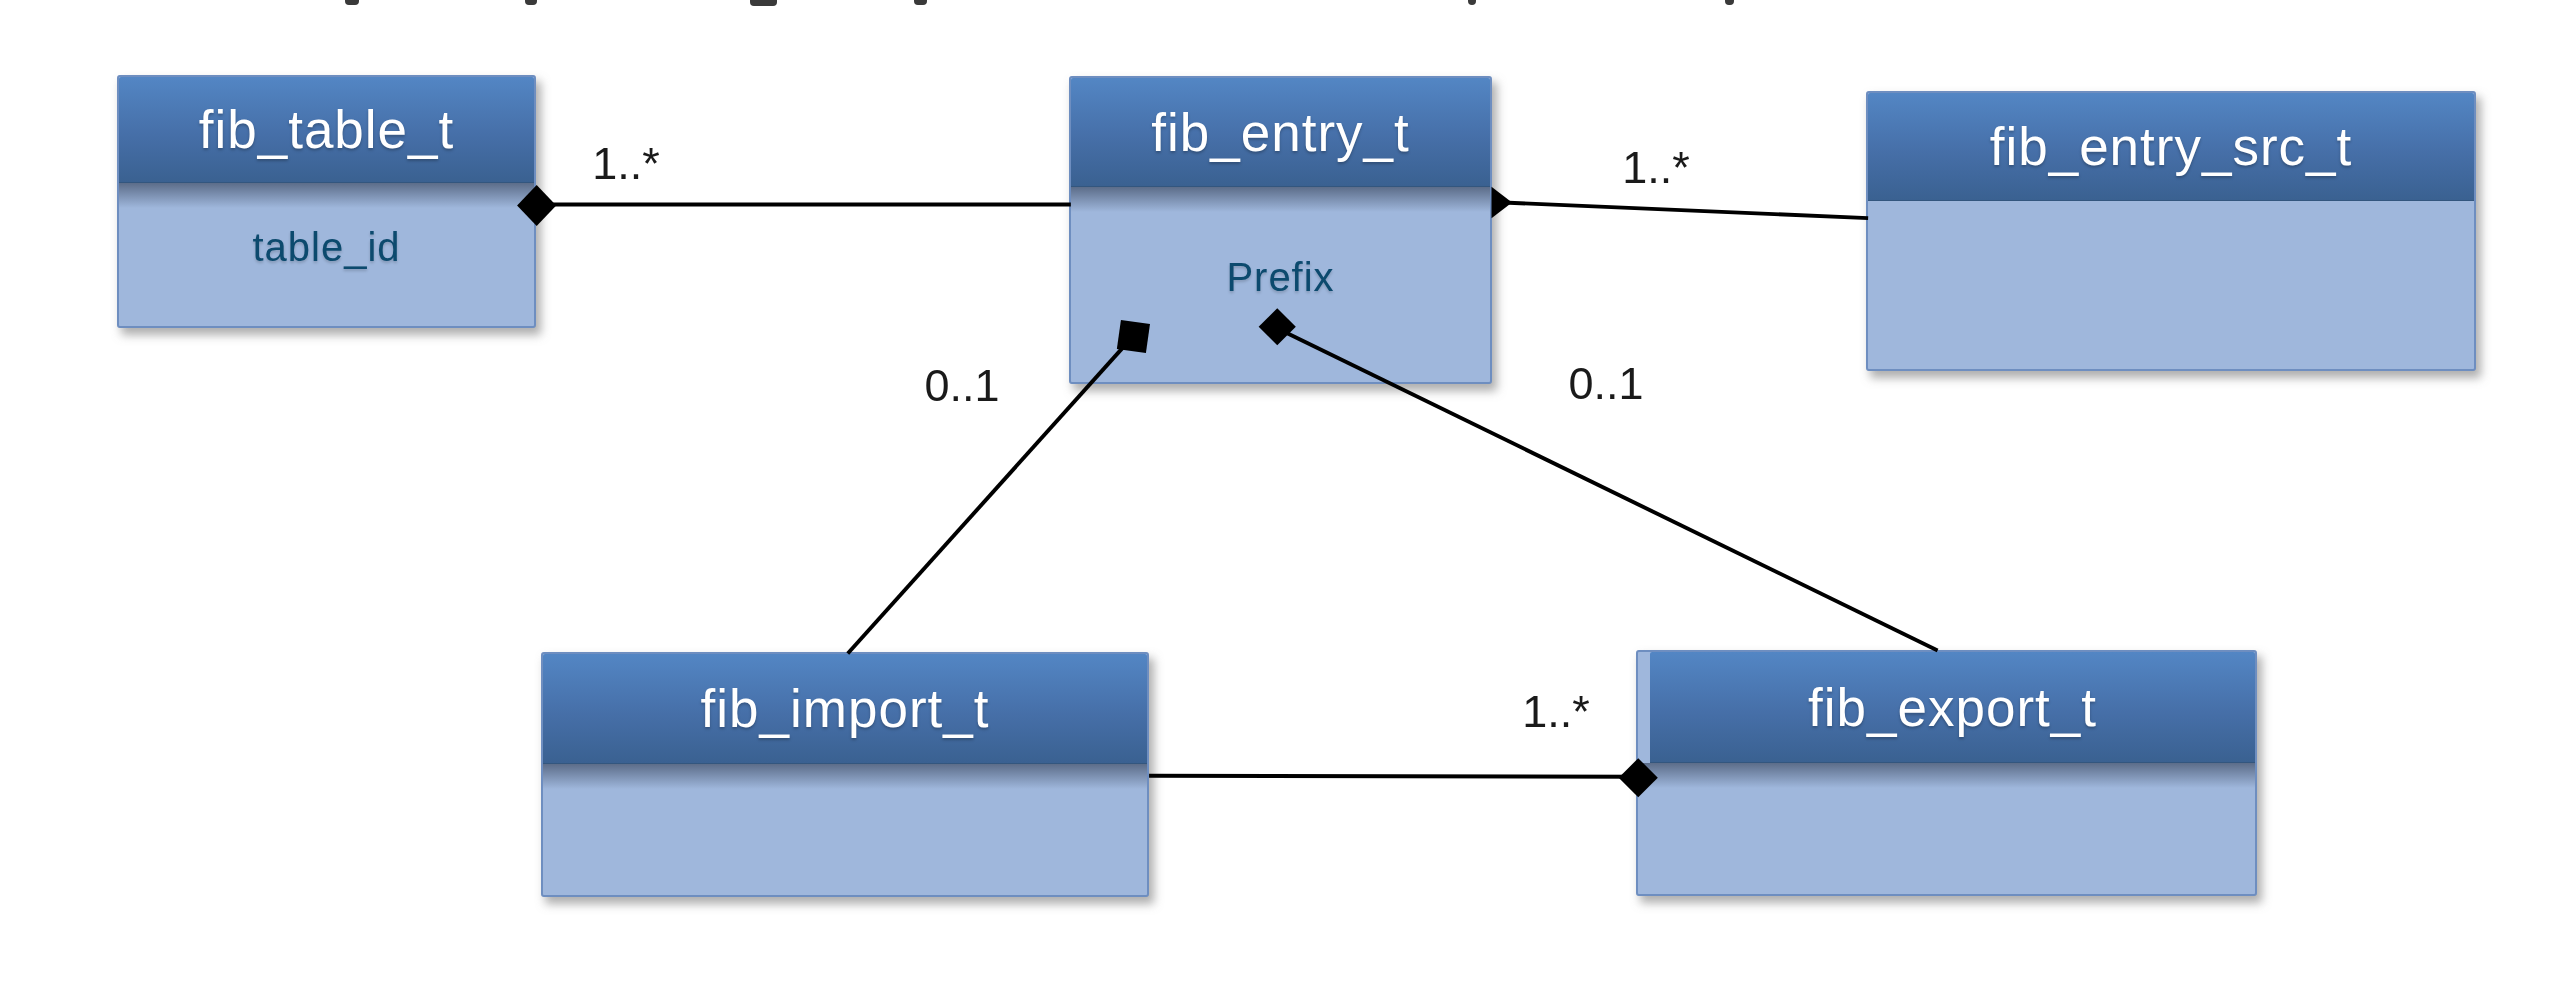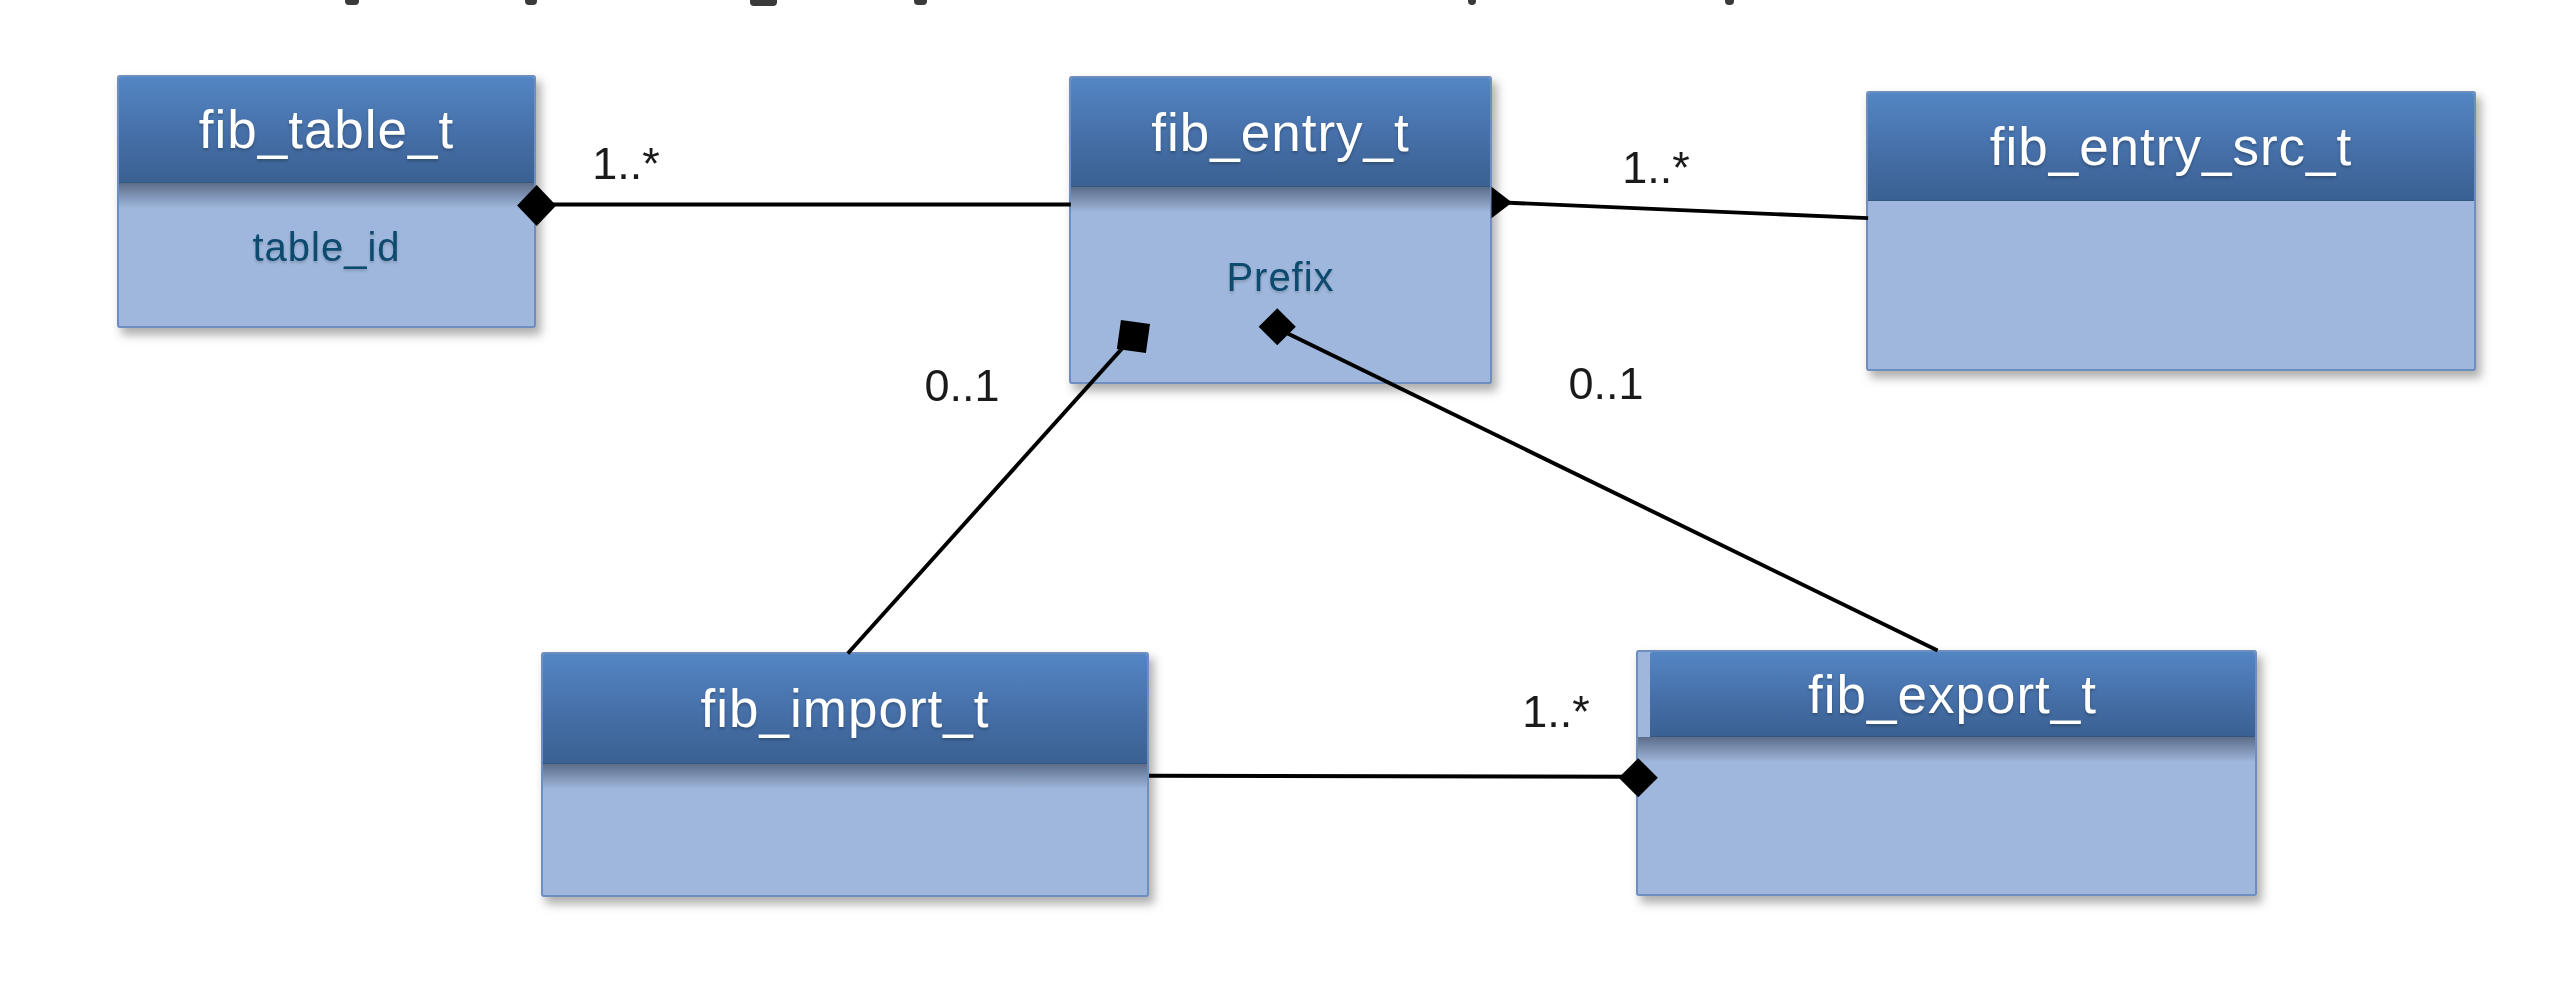--- a/index.html
+++ b/index.html
@@ -102,21 +102,21 @@
   <div class="uml-box" style="left:1866px; top:91px; width:610px; height:280px;">
     <div class="uml-header" style="height:108px;">fib_entry_src_t</div>
   </div>
 
   <div class="uml-box" style="left:541px; top:652px; width:608px; height:245px;">
     <div class="uml-header" style="height:110px;">fib_import_t</div>
     <div class="uml-body"></div>
   </div>
 
   <div class="uml-box" style="left:1636px; top:650px; width:621px; height:246px;">
-    <div class="uml-header" style="height:85px;margin-left:12px;">fib_export_t</div>
+    <div class="uml-header" style="height:111px;margin-left:12px;">fib_export_t</div>
     <div class="uml-body"></div>
   </div>
 
   <svg class="connectors" width="2576" height="992" viewBox="0 0 2632 1014">
 
     <line x1="548" y1="209" x2="1094" y2="209"></line>
     <polygon points="548,189 568,210 548,231 528,210"></polygon>
 
     <line x1="1536" y1="207" x2="1909" y2="223"></line>
     <polygon points="1524,191 1545,207 1524,223"></polygon>

